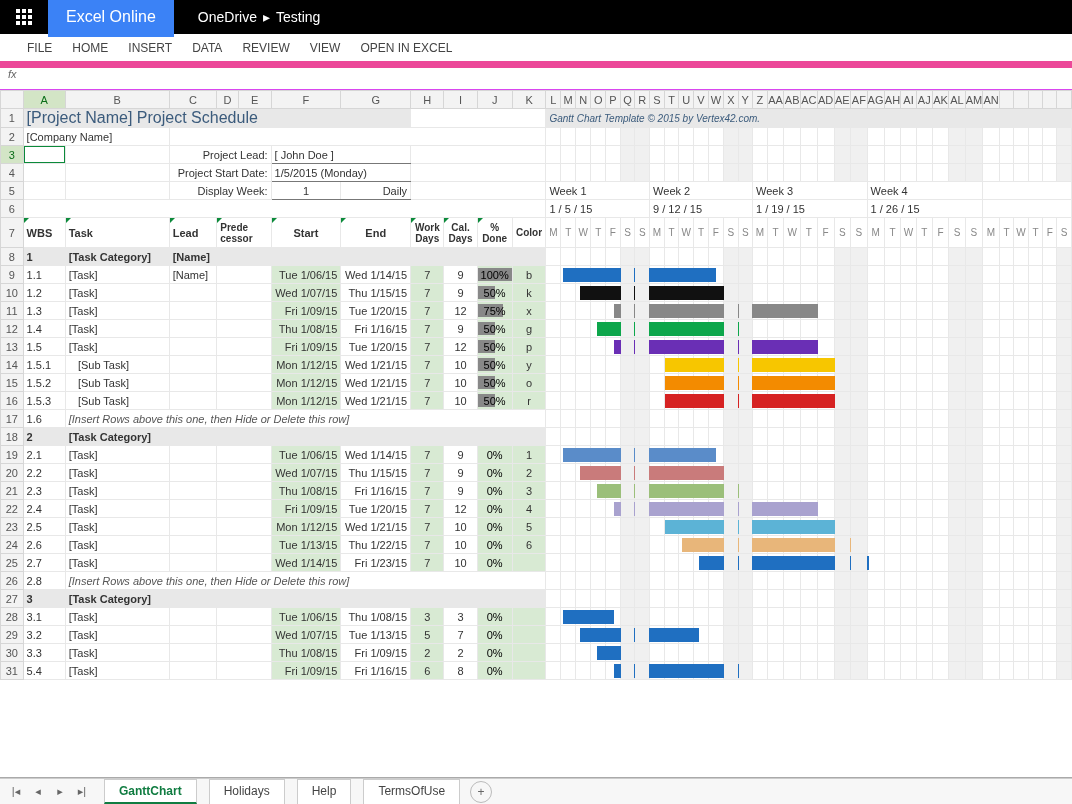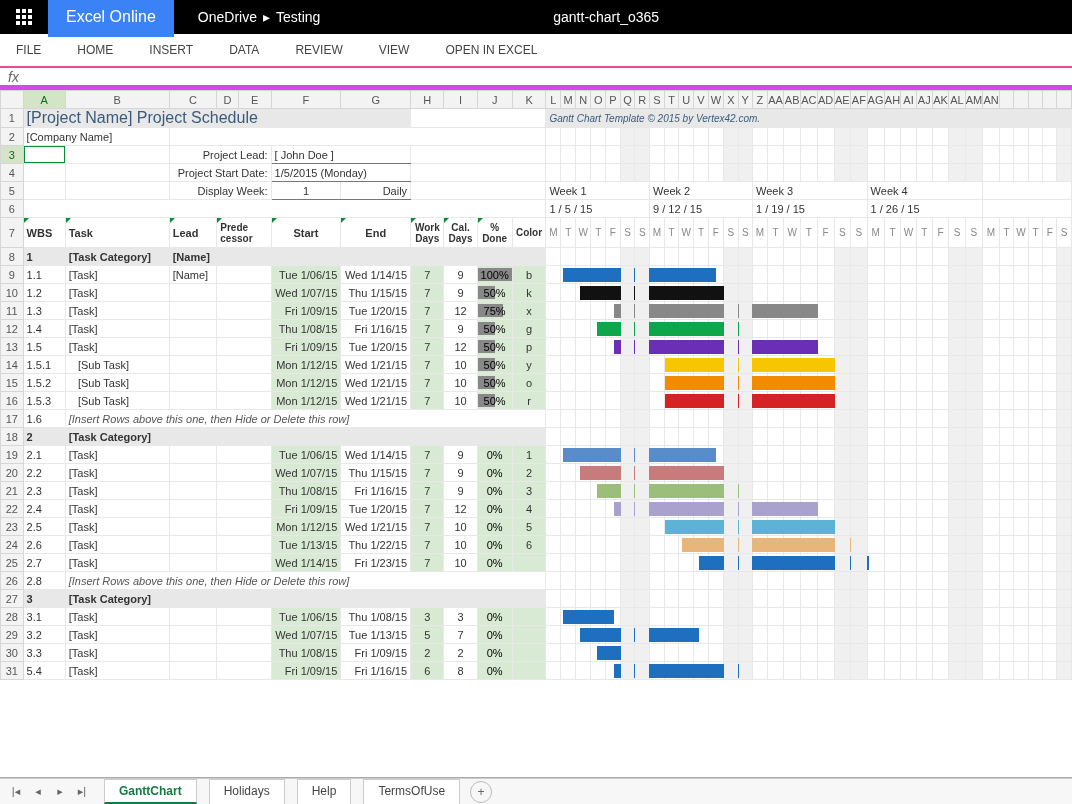--- a/index.html
+++ b/index.html
@@ -6,26 +6,26 @@
   body{background:#fff;width:1072px;height:804px;overflow:hidden;font-size:12px;color:#333}
   
   .titlebar{display:flex;align-items:center;background:#000;height:34px;color:#fff}
   .waffle{width:48px;height:34px;display:flex;align-items:center;justify-content:center;cursor:pointer}
   .waffle-grid{width:16px;height:16px;display:grid;grid-template-columns:repeat(3,4px);grid-auto-rows:4px;gap:2px}
   .waffle-grid span{background:#fff}
   .brand{background:#3b82f6;height:40px;display:flex;align-items:center;padding:16px 18px;font-size:16px}
   .breadcrumb{padding-left:24px;font-size:14px;display:flex;gap:6px}
   .fname{flex:1;text-align:center;font-size:14px;padding-right:180px}
   
-  .ribbon{display:flex;align-items:center;height:34px;border-bottom:2px solid #ec4899;padding-left:16px;gap:36px;color:#444;font-size:12px}
+  .ribbon{display:flex;align-items:center;height:34px;border-bottom:7px solid #ec4899;padding-left:27px;gap:20px;color:#444;font-size:12px}
   .ribbon .tab{cursor:pointer}
   .tellme{display:flex;align-items:center;border:1px solid #ccc;height:22px;padding:0 6px;color:#888;width:220px;justify-content:space-between}
   .bulb{color:#f5c518}
   
-  .fxbar{height:22px;border-bottom:5px solid #d946ef;display:flex;align-items:center;padding-left:8px;color:#666;font-style:italic;font-size:14px}
+  .fxbar{height:22px;border-bottom:1px solid #d946ef;display:flex;align-items:flex-start;padding-left:8px;color:#666;font-style:italic;font-size:11px}
   
   .gridwrap{position:relative;height:688px;overflow:hidden;border-bottom:1px solid #aaa}
   table{border-collapse:collapse;table-layout:fixed}
   .colhdr th,.rowhdr{background:#f3f3f3;border:1px solid #d6d6d6;font-weight:normal;color:#555;font-size:11px}
   .colhdr th{height:18px}
   .rowhdr{width:24px;text-align:center}
   .colhdr th.sel,.rowhdr.sel{background:#d3e5c6;color:#0b6e19}
   td{border:1px solid #e8e8e8;height:18px;padding:0 3px;font-size:11px;white-space:nowrap;overflow:hidden;position:relative}
   td.tri::before{content:"";position:absolute;top:0;left:0;border-style:solid;border-width:5px 5px 0 0;border-color:#0b8a3a transparent transparent transparent}
   td.num{text-align:center}
@@ -66,21 +66,20 @@
         <span></span>
         <span></span>
       </div>
   </div>
   <div class="brand">Excel Online</div>
   <div class="breadcrumb">
     <span>OneDrive</span>
     <span>▸</span>
     <span>Testing</span>
   </div>
-  <div class="fname">gantt-chart_o365</div>
 </div>
 
 <div class="ribbon">
   <span class="tab">FILE</span>
   <span class="tab">HOME</span>
   <span class="tab">INSERT</span>
   <span class="tab">DATA</span>
   <span class="tab">REVIEW</span>
   <span class="tab">VIEW</span>
   <span class="tab">OPEN IN EXCEL</span>

